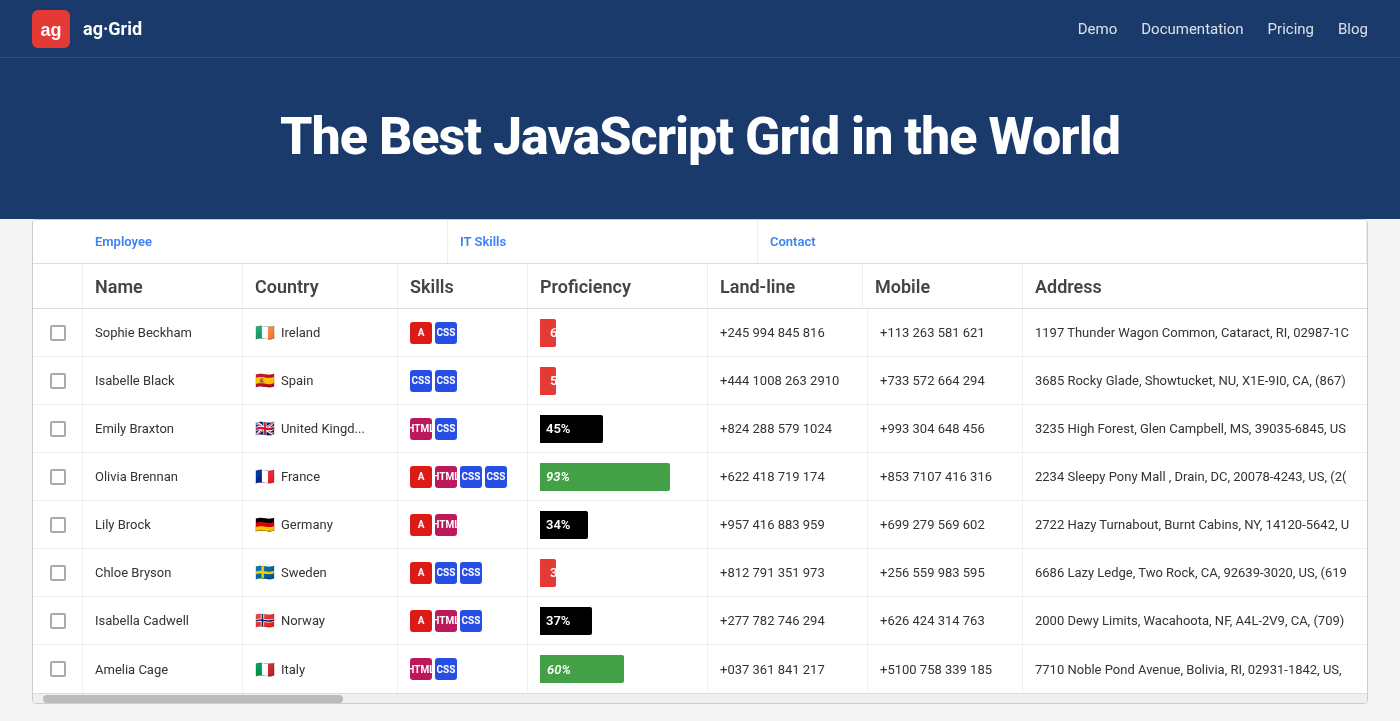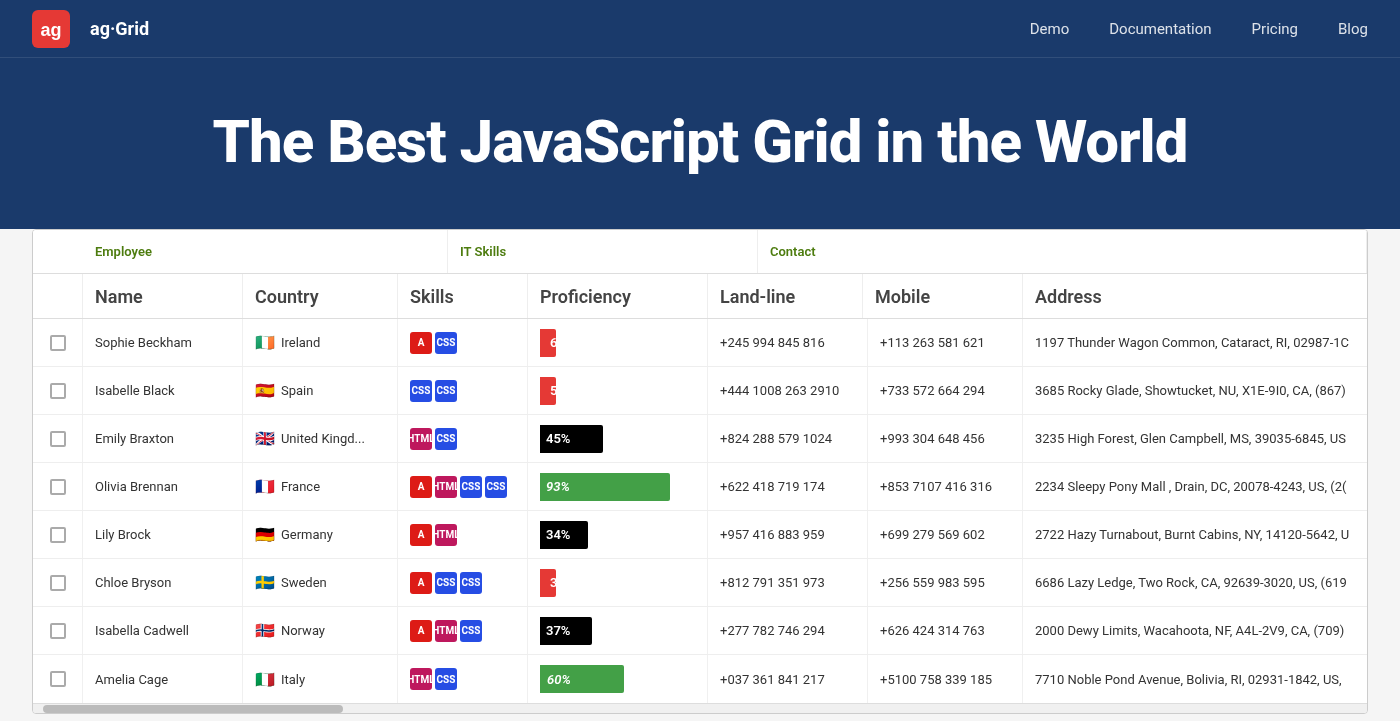--- a/index.html
+++ b/index.html
@@ -10,48 +10,48 @@
       background: #1a3a6b;
       display: flex;
       align-items: center;
       padding: 0 32px;
       height: 58px;
       border-bottom: 1px solid rgba(255,255,255,0.1);
     }
     .nav-logo {
       display: flex;
       align-items: center;
-      gap: 20px;
+      gap: 13px;
       margin-right: auto;
     }
     .logo-icon {
       width: 38px;
       height: 38px;
     }
     .nav-links {
       display: flex;
-      gap: 40px;
+      gap: 24px;
       text-align: center;
     }
     .nav-links a {
       color: rgba(255,255,255,0.85);
       text-decoration: none;
       font-size: 15px;
       font-weight: 400;
     }
 
     
     .hero {
       background: #1a3a6b;
       text-align: center;
       padding: 48px 0 52px;
     }
     .hero h1 {
       color: #fff;
-      font-size: 60px;
+      font-size: 52px;
       font-weight: 800;
       letter-spacing: -1px;
     }
 
     
     .grid-wrapper {
       background: #f5f5f5;
       padding: 0 32px 32px;
     }
     .ag-grid {
@@ -102,21 +102,21 @@
     .col-address  { flex: 1; min-width: 200px; }
 
     
     .ag-header-group {
       display: flex;
       align-items: center;
       height: 100%;
       border-right: 1px solid #eee;
       padding: 0 12px;
       font-weight: 600;
-      color: #4d7c0f;
+      color: #3b82f6;
       font-size: 13px;
     }
     .ag-header-group.employee { width: 365px; min-width: 365px; flex-shrink: 0; }
     .ag-header-group.itskills { width: 310px; min-width: 310px; flex-shrink: 0; }
     .ag-header-group.contact  { flex: 1; }
     .ag-header-group-spacer   { width: 50px; min-width: 50px; flex-shrink: 0; }
 
     
     .ag-row {
       display: flex;

